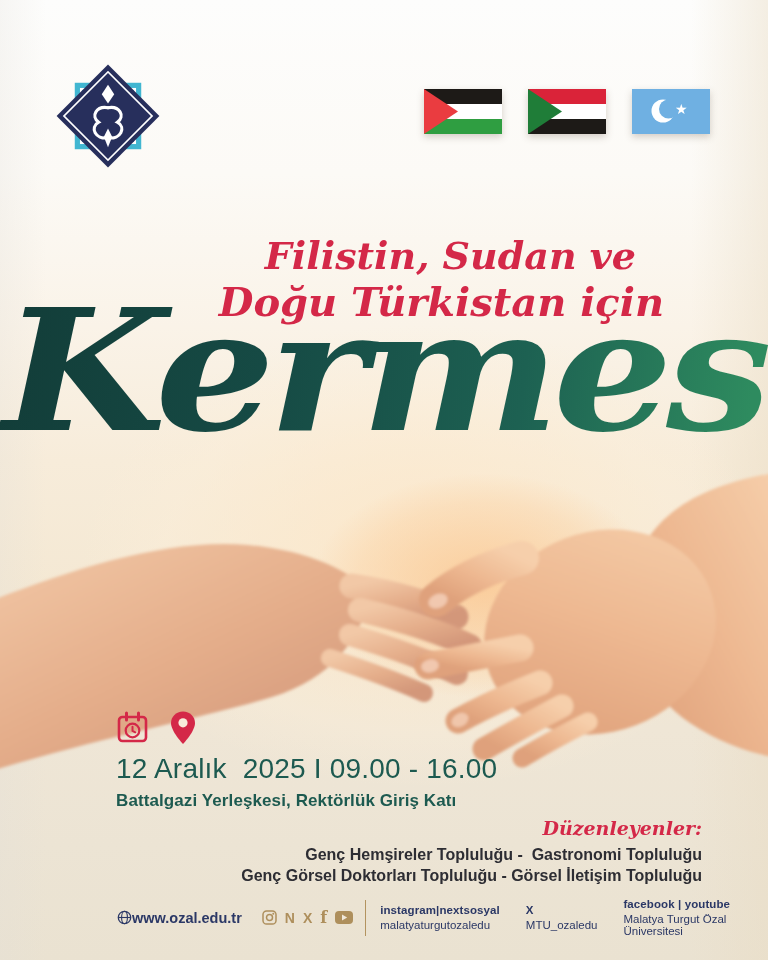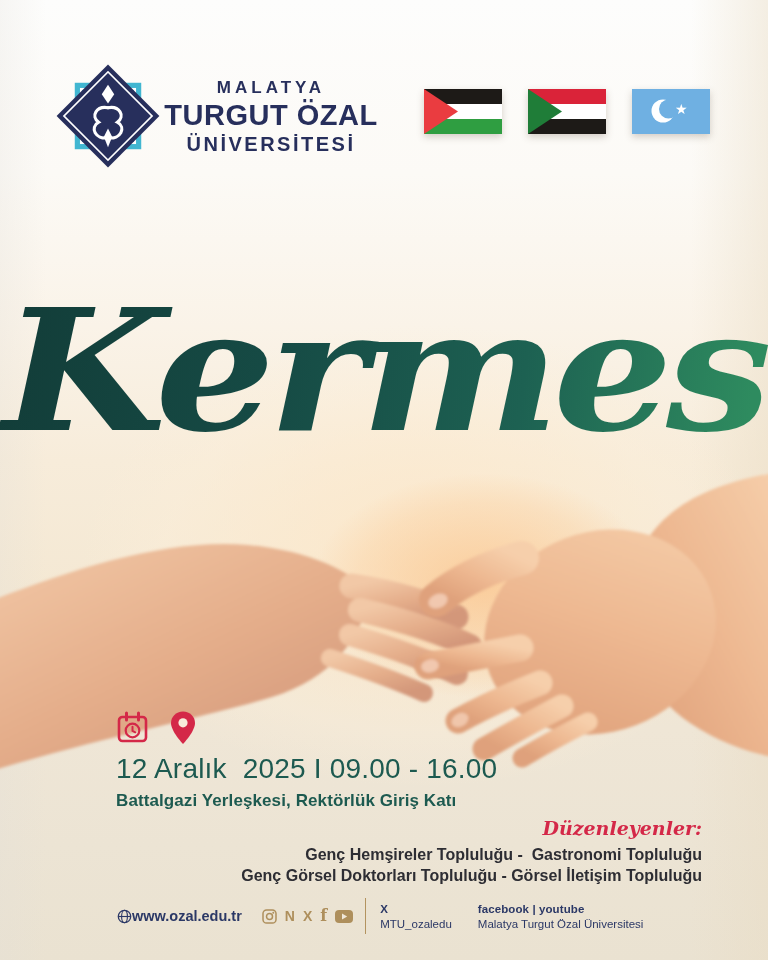--- a/index.html
+++ b/index.html
@@ -138,25 +138,20 @@
     <rect x="26" y="26" width="52" height="52" fill="none" stroke="#ffffff" stroke-width="2"></rect>
     <rect x="17" y="17" width="70" height="70" fill="#272f5c" transform="rotate(45 52 52)"></rect>
     <rect x="22" y="22" width="60" height="60" fill="none" stroke="#ffffff" stroke-width="1.6" transform="rotate(45 52 52)"></rect>
     <g fill="none" stroke="#ffffff" stroke-width="3" stroke-linecap="round">
       <path d="M52 22 L58 31 L52 40 L46 31 Z" fill="#ffffff" stroke="none"></path>
       <path d="M52 44 C 63 42, 69 52, 61 58 C 70 63, 64 75, 52 73"></path>
       <path d="M52 44 C 41 42, 35 52, 43 58 C 34 63, 40 75, 52 73"></path>
       <path d="M52 64 L56 72 L52 82 L48 72 Z" fill="#ffffff" stroke="none"></path>
     </g>
   </svg>
-  <div class="uni-name">
-    <div class="n1">MALATYA</div>
-    <div class="n2">TURGUT ÖZAL</div>
-    <div class="n3">ÜNİVERSİTESİ</div>
-  </div>
 
   <div class="flags">
     <svg class="flag" viewBox="0 0 78 45">
       <rect width="78" height="15" fill="#1d1a17"></rect>
       <rect y="15" width="78" height="15" fill="#ffffff"></rect>
       <rect y="30" width="78" height="15" fill="#2f9e41"></rect>
       <path d="M0 0 L34 22.5 L0 45 Z" fill="#ea3c40"></path>
     </svg>
     <svg class="flag" viewBox="0 0 78 45">
       <rect width="78" height="15" fill="#da2339"></rect>
@@ -165,20 +160,24 @@
       <path d="M0 0 L34 22.5 L0 45 Z" fill="#1f7d38"></path>
     </svg>
     <svg class="flag" viewBox="0 0 78 45">
       <rect width="78" height="45" fill="#6fb0e2"></rect>
       <circle cx="31" cy="22" r="11.5" fill="#ffffff"></circle>
       <circle cx="36.5" cy="20" r="9.5" fill="#6fb0e2"></circle>
       <text x="43" y="24.5" font-size="14" fill="#ffffff">★</text>
     </svg>
   </div>
 
+  <div class="headline">
+    <div class="h-line1">Filistin, Sudan ve</div>
+    <div class="h-line2">Doğu Türkistan için</div>
+  </div>
   <div class="kermes">Kermes</div>
 
   <div class="event">
     <div class="event-icons">
       <svg width="33" height="34" viewBox="0 0 33 34">
         <rect x="3" y="6" width="27" height="24" rx="3.5" fill="none" stroke="#d42848" stroke-width="2.6"></rect>
         <line x1="10.5" y1="2" x2="10.5" y2="9" stroke="#d42848" stroke-width="3" stroke-linecap="round"></line>
         <line x1="22.5" y1="2" x2="22.5" y2="9" stroke="#d42848" stroke-width="3" stroke-linecap="round"></line>
         <circle cx="16.5" cy="19.5" r="6.8" fill="none" stroke="#d42848" stroke-width="2.2"></circle>
         <path d="M16.5 15.8 L16.5 19.8 L19.3 21.3" fill="none" stroke="#d42848" stroke-width="2" stroke-linecap="round"></path>
@@ -216,20 +215,24 @@
       <span class="soc-glyph">N</span>
       <span class="soc-glyph">X</span>
       <span class="soc-glyph fb">f</span>
       <svg width="18" height="13" viewBox="0 0 18 13">
         <rect width="18" height="13" rx="4" fill="#ae8f5c"></rect>
         <path d="M7 3.6 L12.2 6.5 L7 9.4 Z" fill="#f0e8da"></path>
       </svg>
     </div>
     <div class="divider"></div>
     <div class="fcol">
+      <div class="t">instagram|nextsosyal</div>
+      <div class="v">malatyaturgutozaledu</div>
+    </div>
+    <div class="fcol">
       <div class="t">X</div>
       <div class="v">MTU_ozaledu</div>
     </div>
     <div class="fcol">
       <div class="t">facebook | youtube</div>
       <div class="v">Malatya Turgut Özal Üniversitesi</div>
     </div>
   </div>
 </div>
 

